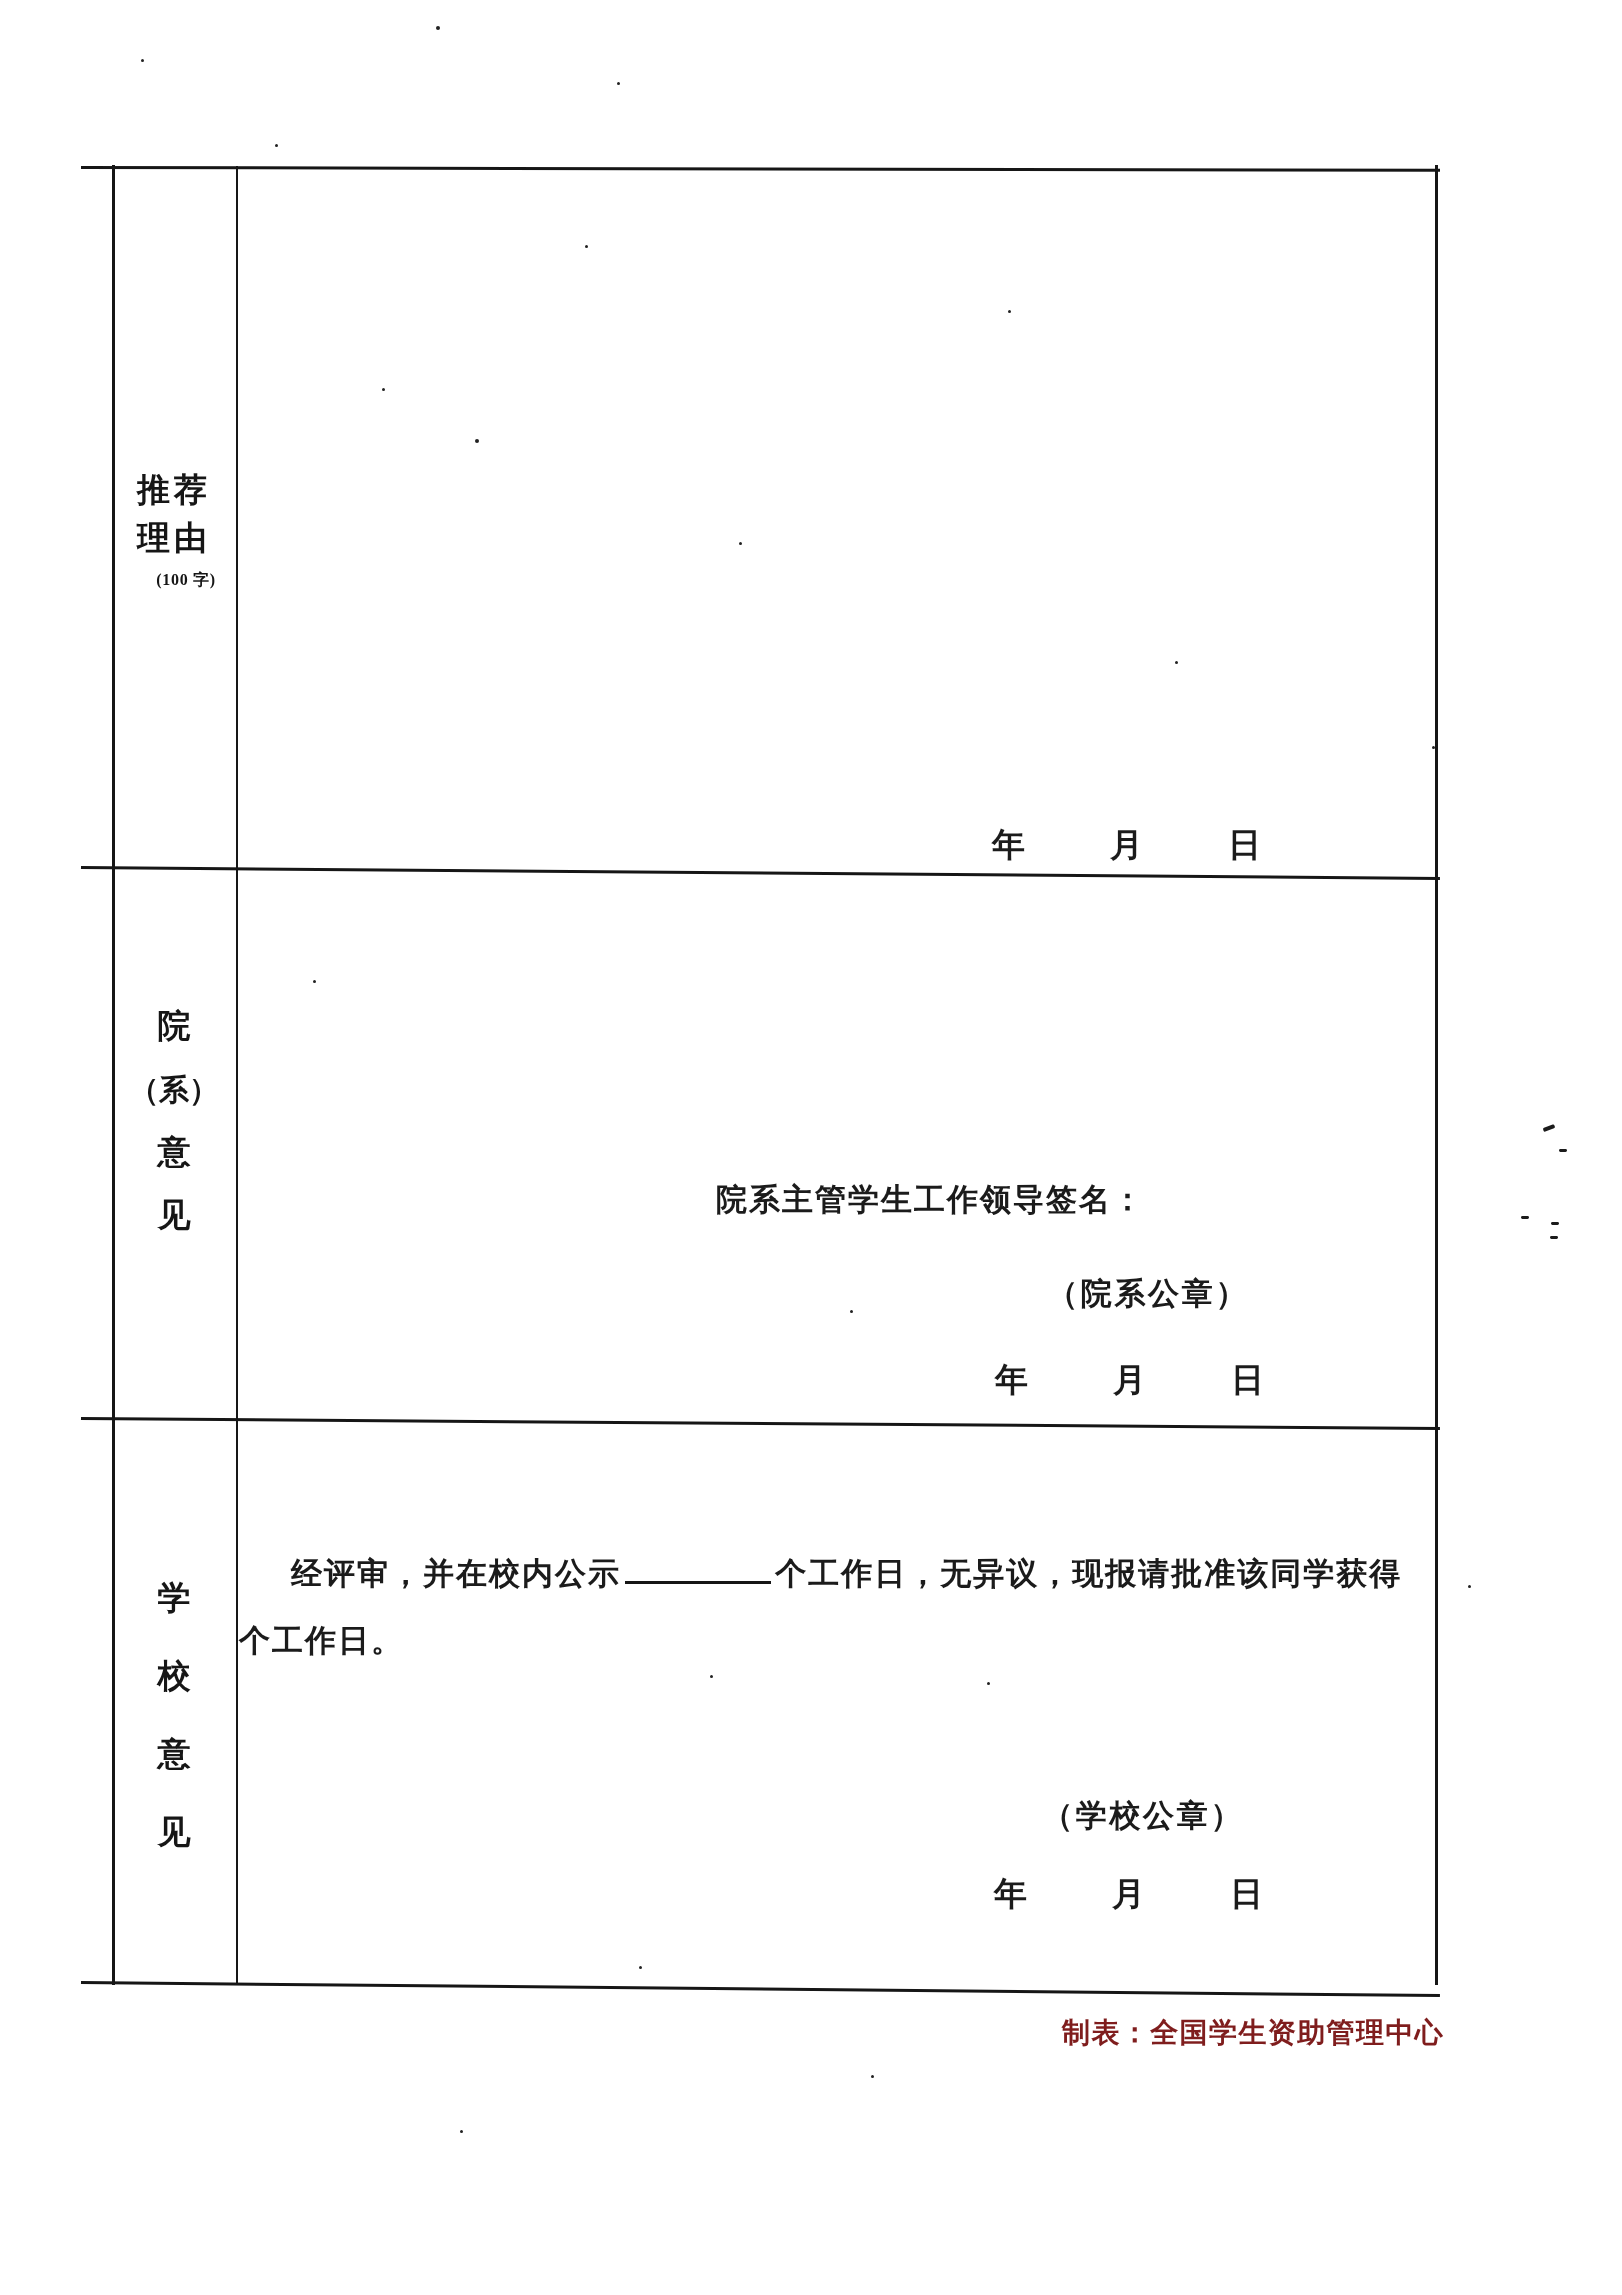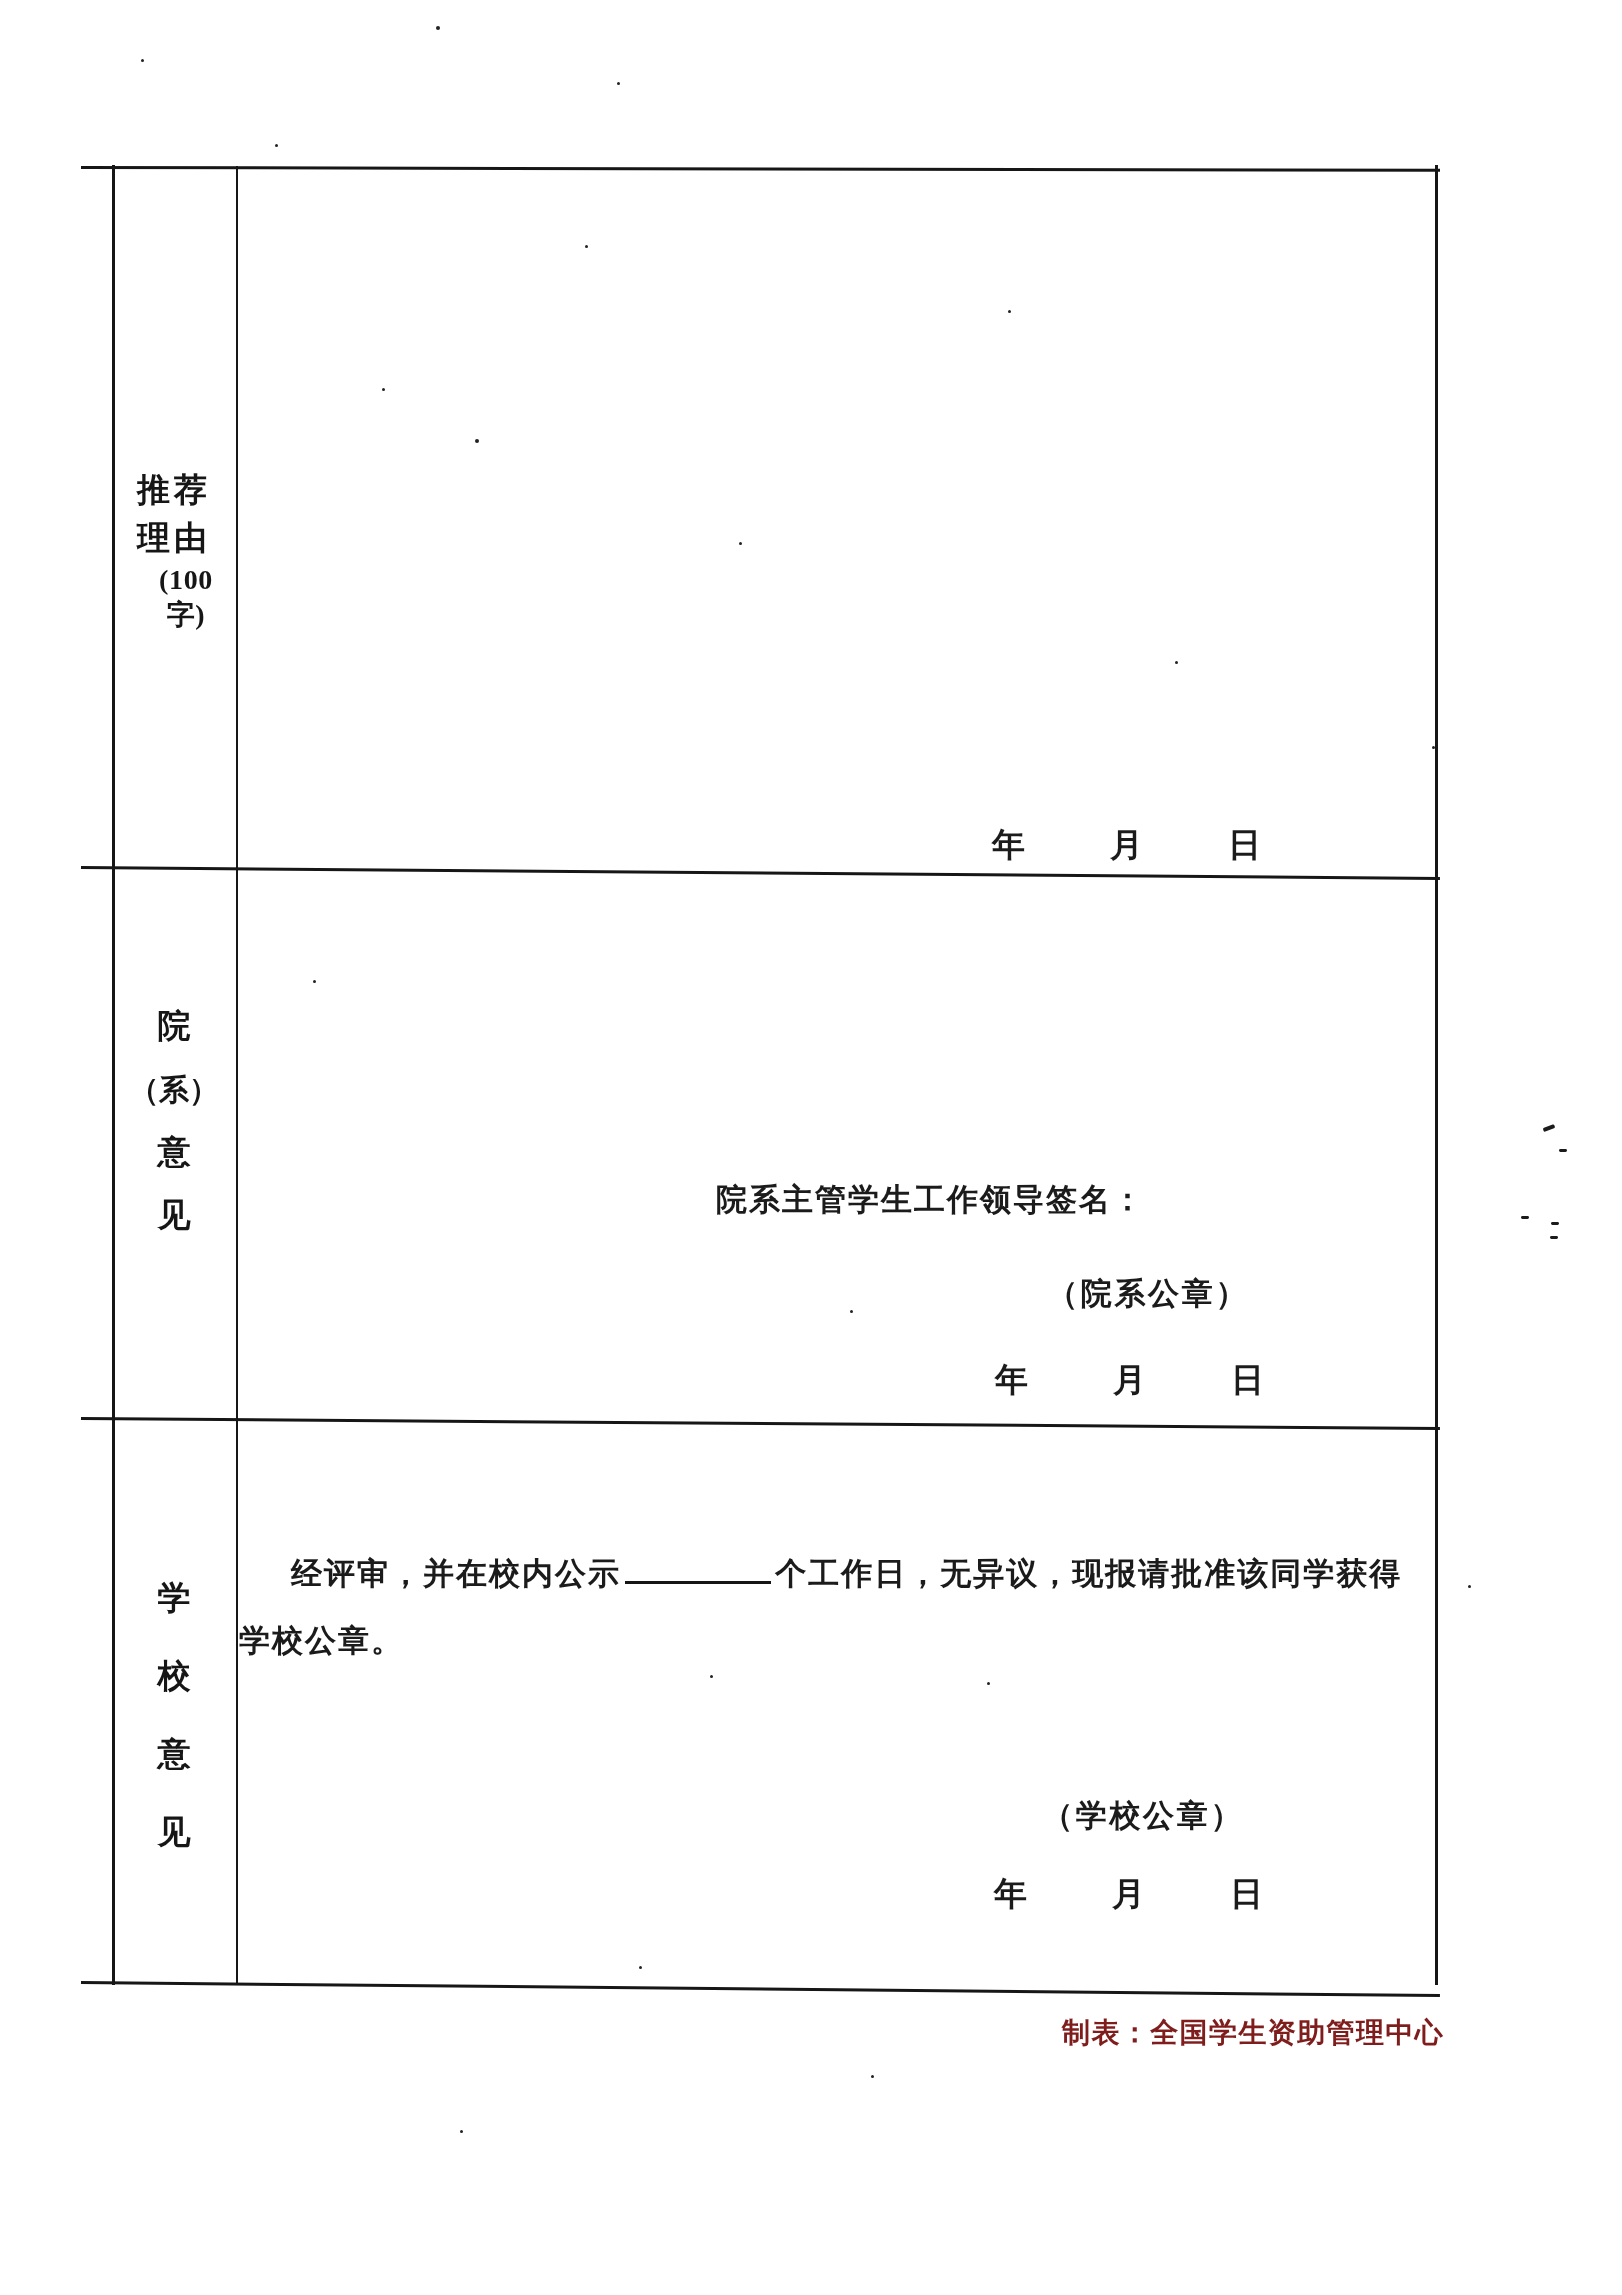--- a/index.html
+++ b/index.html
@@ -22,21 +22,21 @@
 
   
   .section{position:absolute;left:0;width:1325px;}
   .label-cell{position:absolute;left:0;top:0;width:124px;height:100%;}
   .label-stack{
     position:absolute;left:0;width:124px;
     text-align:center;font-weight:600;
     font-size:33px;color:#161616;
   }
   .label-stack .lab-line{letter-spacing:4.1px;line-height:48px;}
-  .label-note{font-size:28px;letter-spacing:0.7px;line-height:35px;font-weight:600;margin-left:24px;}
+  .label-note{font-size:16px;letter-spacing:0.7px;line-height:35px;font-weight:600;margin-left:24px;}
   .vert-lab{font-size:33px;font-weight:600;}
 
   .sig-line{font-size:31px;letter-spacing:2px;font-weight:600;white-space:nowrap;}
   .seal-note{font-size:31px;letter-spacing:2.7px;font-weight:600;white-space:nowrap;}
   .date-line{display:flex;gap:85px;font-size:33px;font-weight:600;white-space:nowrap;}
 
   .body-line{font-size:31px;letter-spacing:2px;font-weight:600;white-space:nowrap;text-align:right;}
   .blank-underline{
     display:inline-block;width:146px;height:5.5px;
     border-bottom:3.4px solid #161616;
@@ -102,21 +102,21 @@
         <div class="label-stack vert-lab" style="top:142px;line-height:78px;">
           <div>学</div>
           <div>校</div>
           <div>意</div>
           <div>见</div>
         </div>
       </div>
       <div class="body-line abs" style="left:179px;top:136px;">
         <span>经评审，并在校内公示</span><span class="blank-underline"></span><span>个工作日，无异议，现报请批准该同学获得</span>
       </div>
-      <div class="body-line abs" style="left:127px;top:203px;">学校公章。</div>
+      <div class="body-line abs" style="left:127px;top:203px;">个工作日。</div>
       <div class="seal-note abs" style="left:930px;top:378px;">（学校公章）</div>
       <div class="date-line abs" style="left:882px;top:455px;">
         <span>年</span>
         <span>月</span>
         <span>日</span>
       </div>
     </div>
 
   </div>
 

